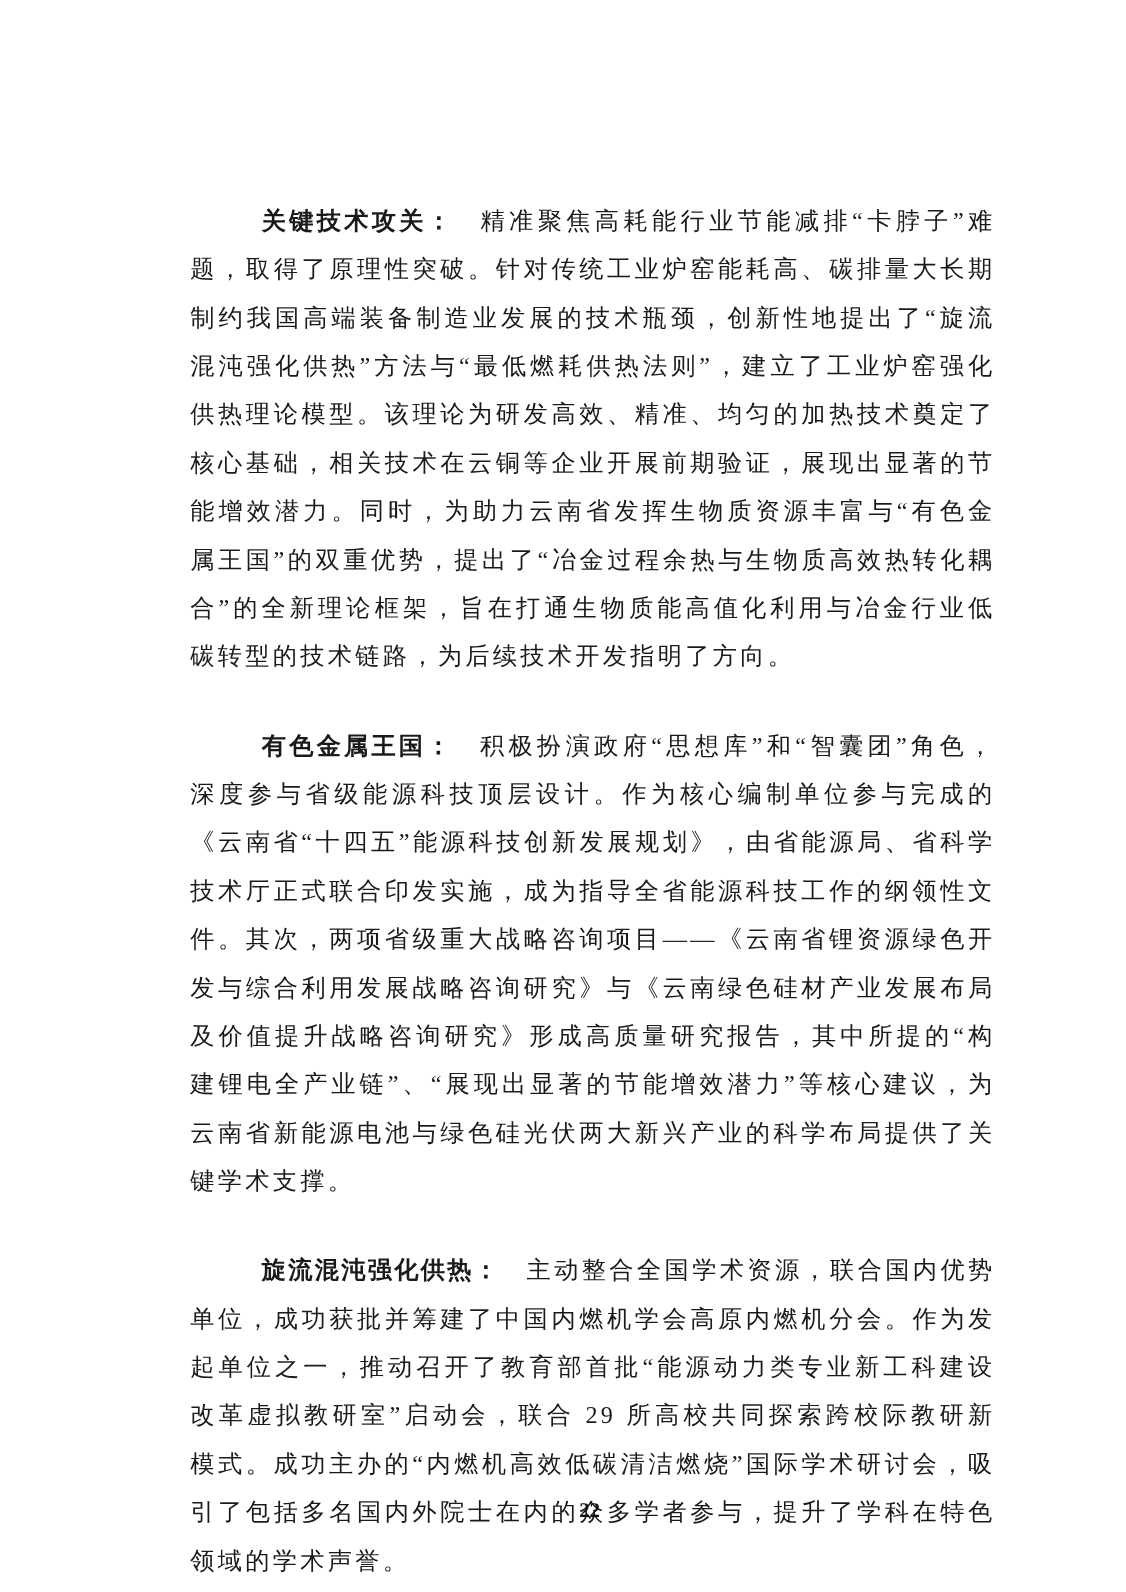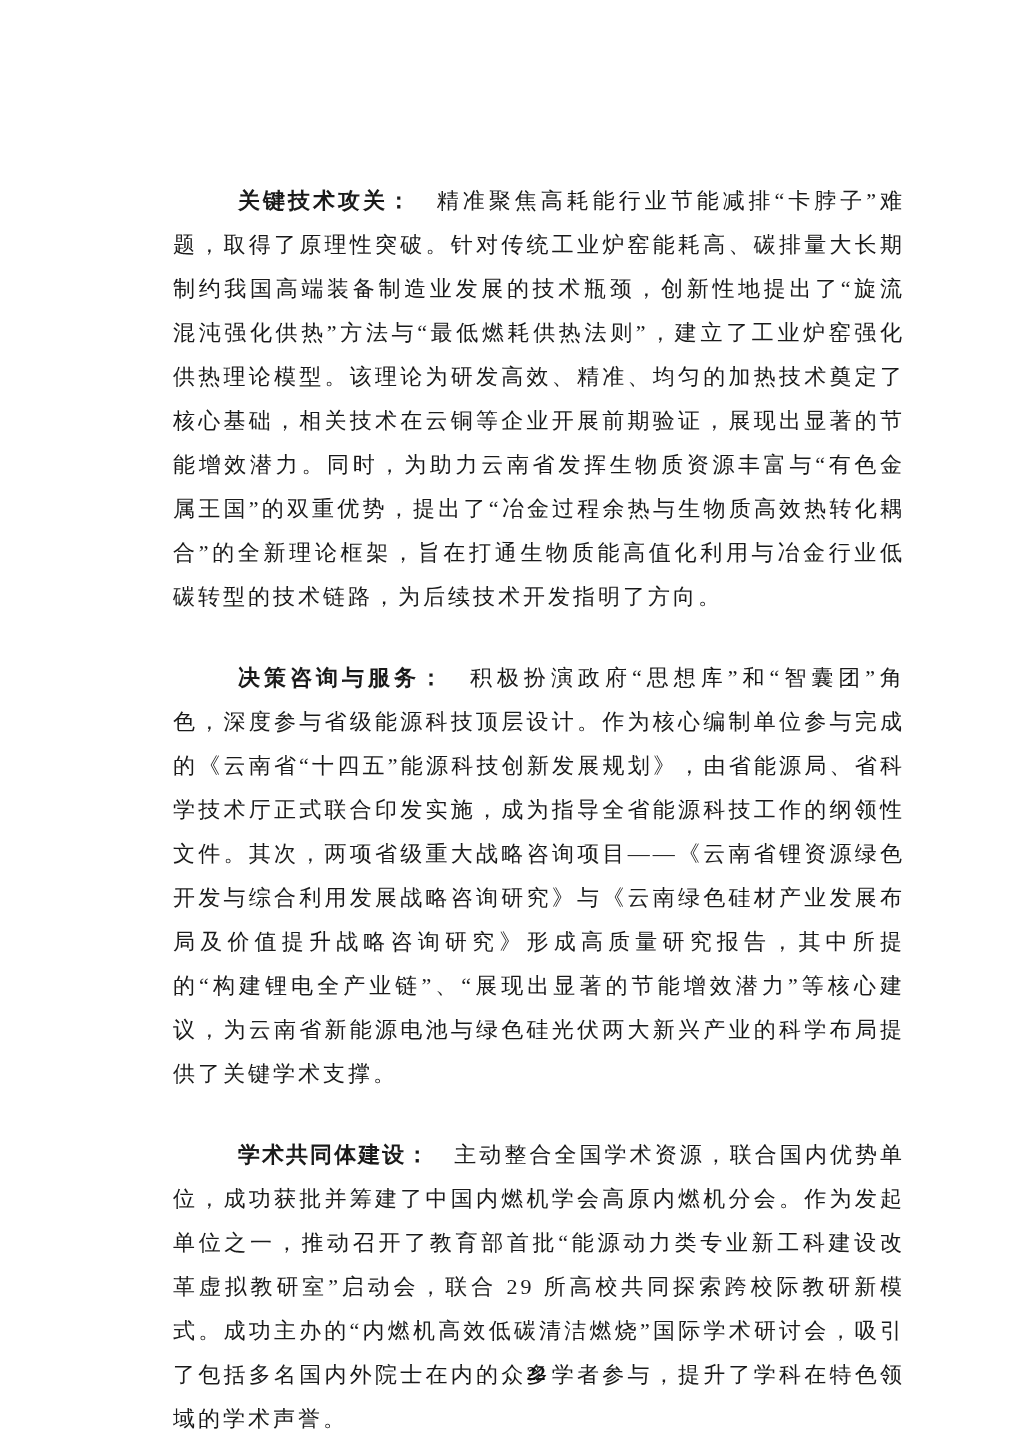--- a/index.html
+++ b/index.html
@@ -60,21 +60,21 @@
 </style>
 </head>
 <body>
 
 <div class="page">
 
   <div class="content">
 
     <p class="para"><span class="lead">关键技术攻关：</span><span>精准聚焦高耗能行业节能减排“卡脖子”难题，取得了原理性突破。针对传统工业炉窑能耗高、碳排量大长期制约我国高端装备制造业发展的技术瓶颈，创新性地提出了“旋流混沌强化供热”方法与“最低燃耗供热法则”，建立了工业炉窑强化供热理论模型。该理论为研发高效、精准、均匀的加热技术奠定了核心基础，相关技术在云铜等企业开展前期验证，展现出显著的节能增效潜力。同时，为助力云南省发挥生物质资源丰富与“有色金属王国”的双重优势，提出了“冶金过程余热与生物质高效热转化耦合”的全新理论框架，旨在打通生物质能高值化利用与冶金行业低碳转型的技术链路，为后续技术开发指明了方向。</span></p>
 
-    <p class="para"><span class="lead">决策咨询与服务：</span><span>积极扮演政府“思想库”和“智囊团”角色，深度参与省级能源科技顶层设计。作为核心编制单位参与完成的《云南省“十四五”能源科技创新发展规划》，由省能源局、省科学技术厅正式联合印发实施，成为指导全省能源科技工作的纲领性文件。其次，两项省级重大战略咨询项目——《云南省锂资源绿色开发与综合利用发展战略咨询研究》与《云南绿色硅材产业发展布局及价值提升战略咨询研究》形成高质量研究报告，其中所提的“构建锂电全产业链”、“展现出显著的节能增效潜力”等核心建议，为云南省新能源电池与绿色硅光伏两大新兴产业的科学布局提供了关键学术支撑。</span></p>
+    <p class="para"><span class="lead">有色金属王国：</span><span>积极扮演政府“思想库”和“智囊团”角色，深度参与省级能源科技顶层设计。作为核心编制单位参与完成的《云南省“十四五”能源科技创新发展规划》，由省能源局、省科学技术厅正式联合印发实施，成为指导全省能源科技工作的纲领性文件。其次，两项省级重大战略咨询项目——《云南省锂资源绿色开发与综合利用发展战略咨询研究》与《云南绿色硅材产业发展布局及价值提升战略咨询研究》形成高质量研究报告，其中所提的“构建锂电全产业链”、“展现出显著的节能增效潜力”等核心建议，为云南省新能源电池与绿色硅光伏两大新兴产业的科学布局提供了关键学术支撑。</span></p>
 
-    <p class="para"><span class="lead">学术共同体建设：</span><span>主动整合全国学术资源，联合国内优势单位，成功获批并筹建了中国内燃机学会高原内燃机分会。作为发起单位之一，推动召开了教育部首批“能源动力类专业新工科建设改革虚拟教研室”启动会，联合 29 所高校共同探索跨校际教研新模式。成功主办的“内燃机高效低碳清洁燃烧”国际学术研讨会，吸引了包括多名国内外院士在内的众多学者参与，提升了学科在特色领域的学术声誉。</span></p>
+    <p class="para"><span class="lead">旋流混沌强化供热：</span><span>主动整合全国学术资源，联合国内优势单位，成功获批并筹建了中国内燃机学会高原内燃机分会。作为发起单位之一，推动召开了教育部首批“能源动力类专业新工科建设改革虚拟教研室”启动会，联合 29 所高校共同探索跨校际教研新模式。成功主办的“内燃机高效低碳清洁燃烧”国际学术研讨会，吸引了包括多名国内外院士在内的众多学者参与，提升了学科在特色领域的学术声誉。</span></p>
 
   </div>
 
   <div class="page-number">22</div>
 
 </div>
 
 </body></html>

